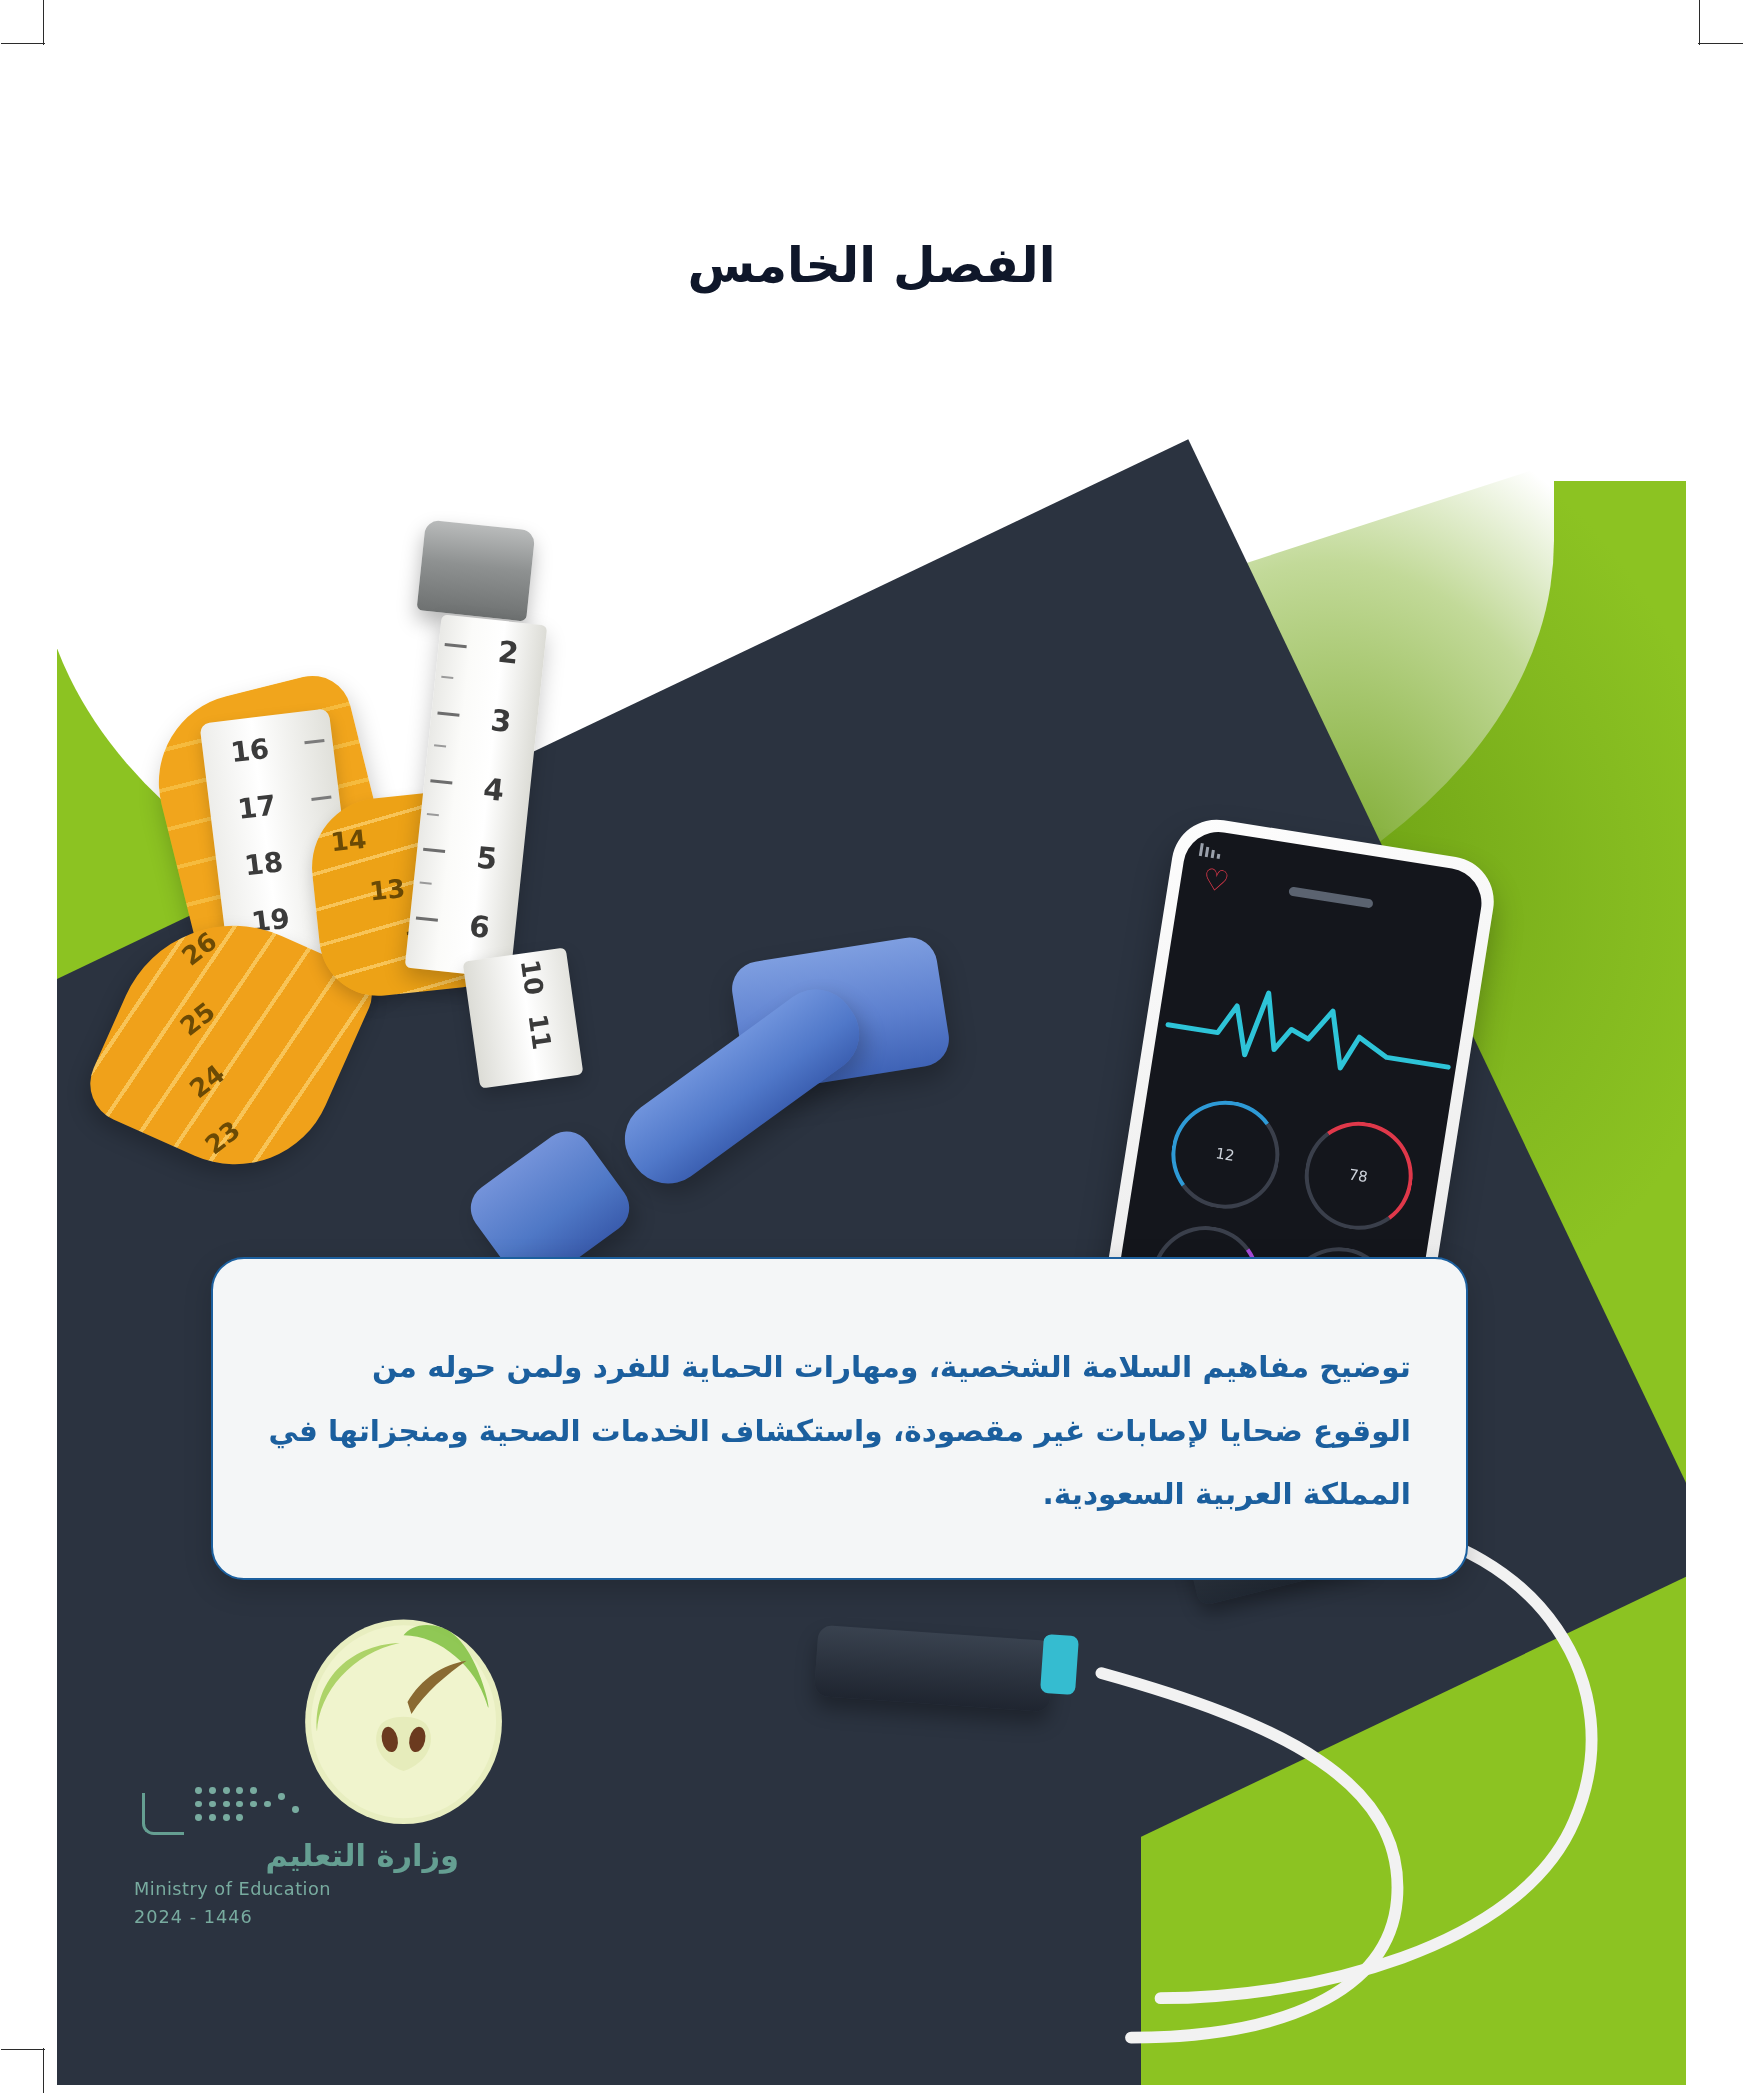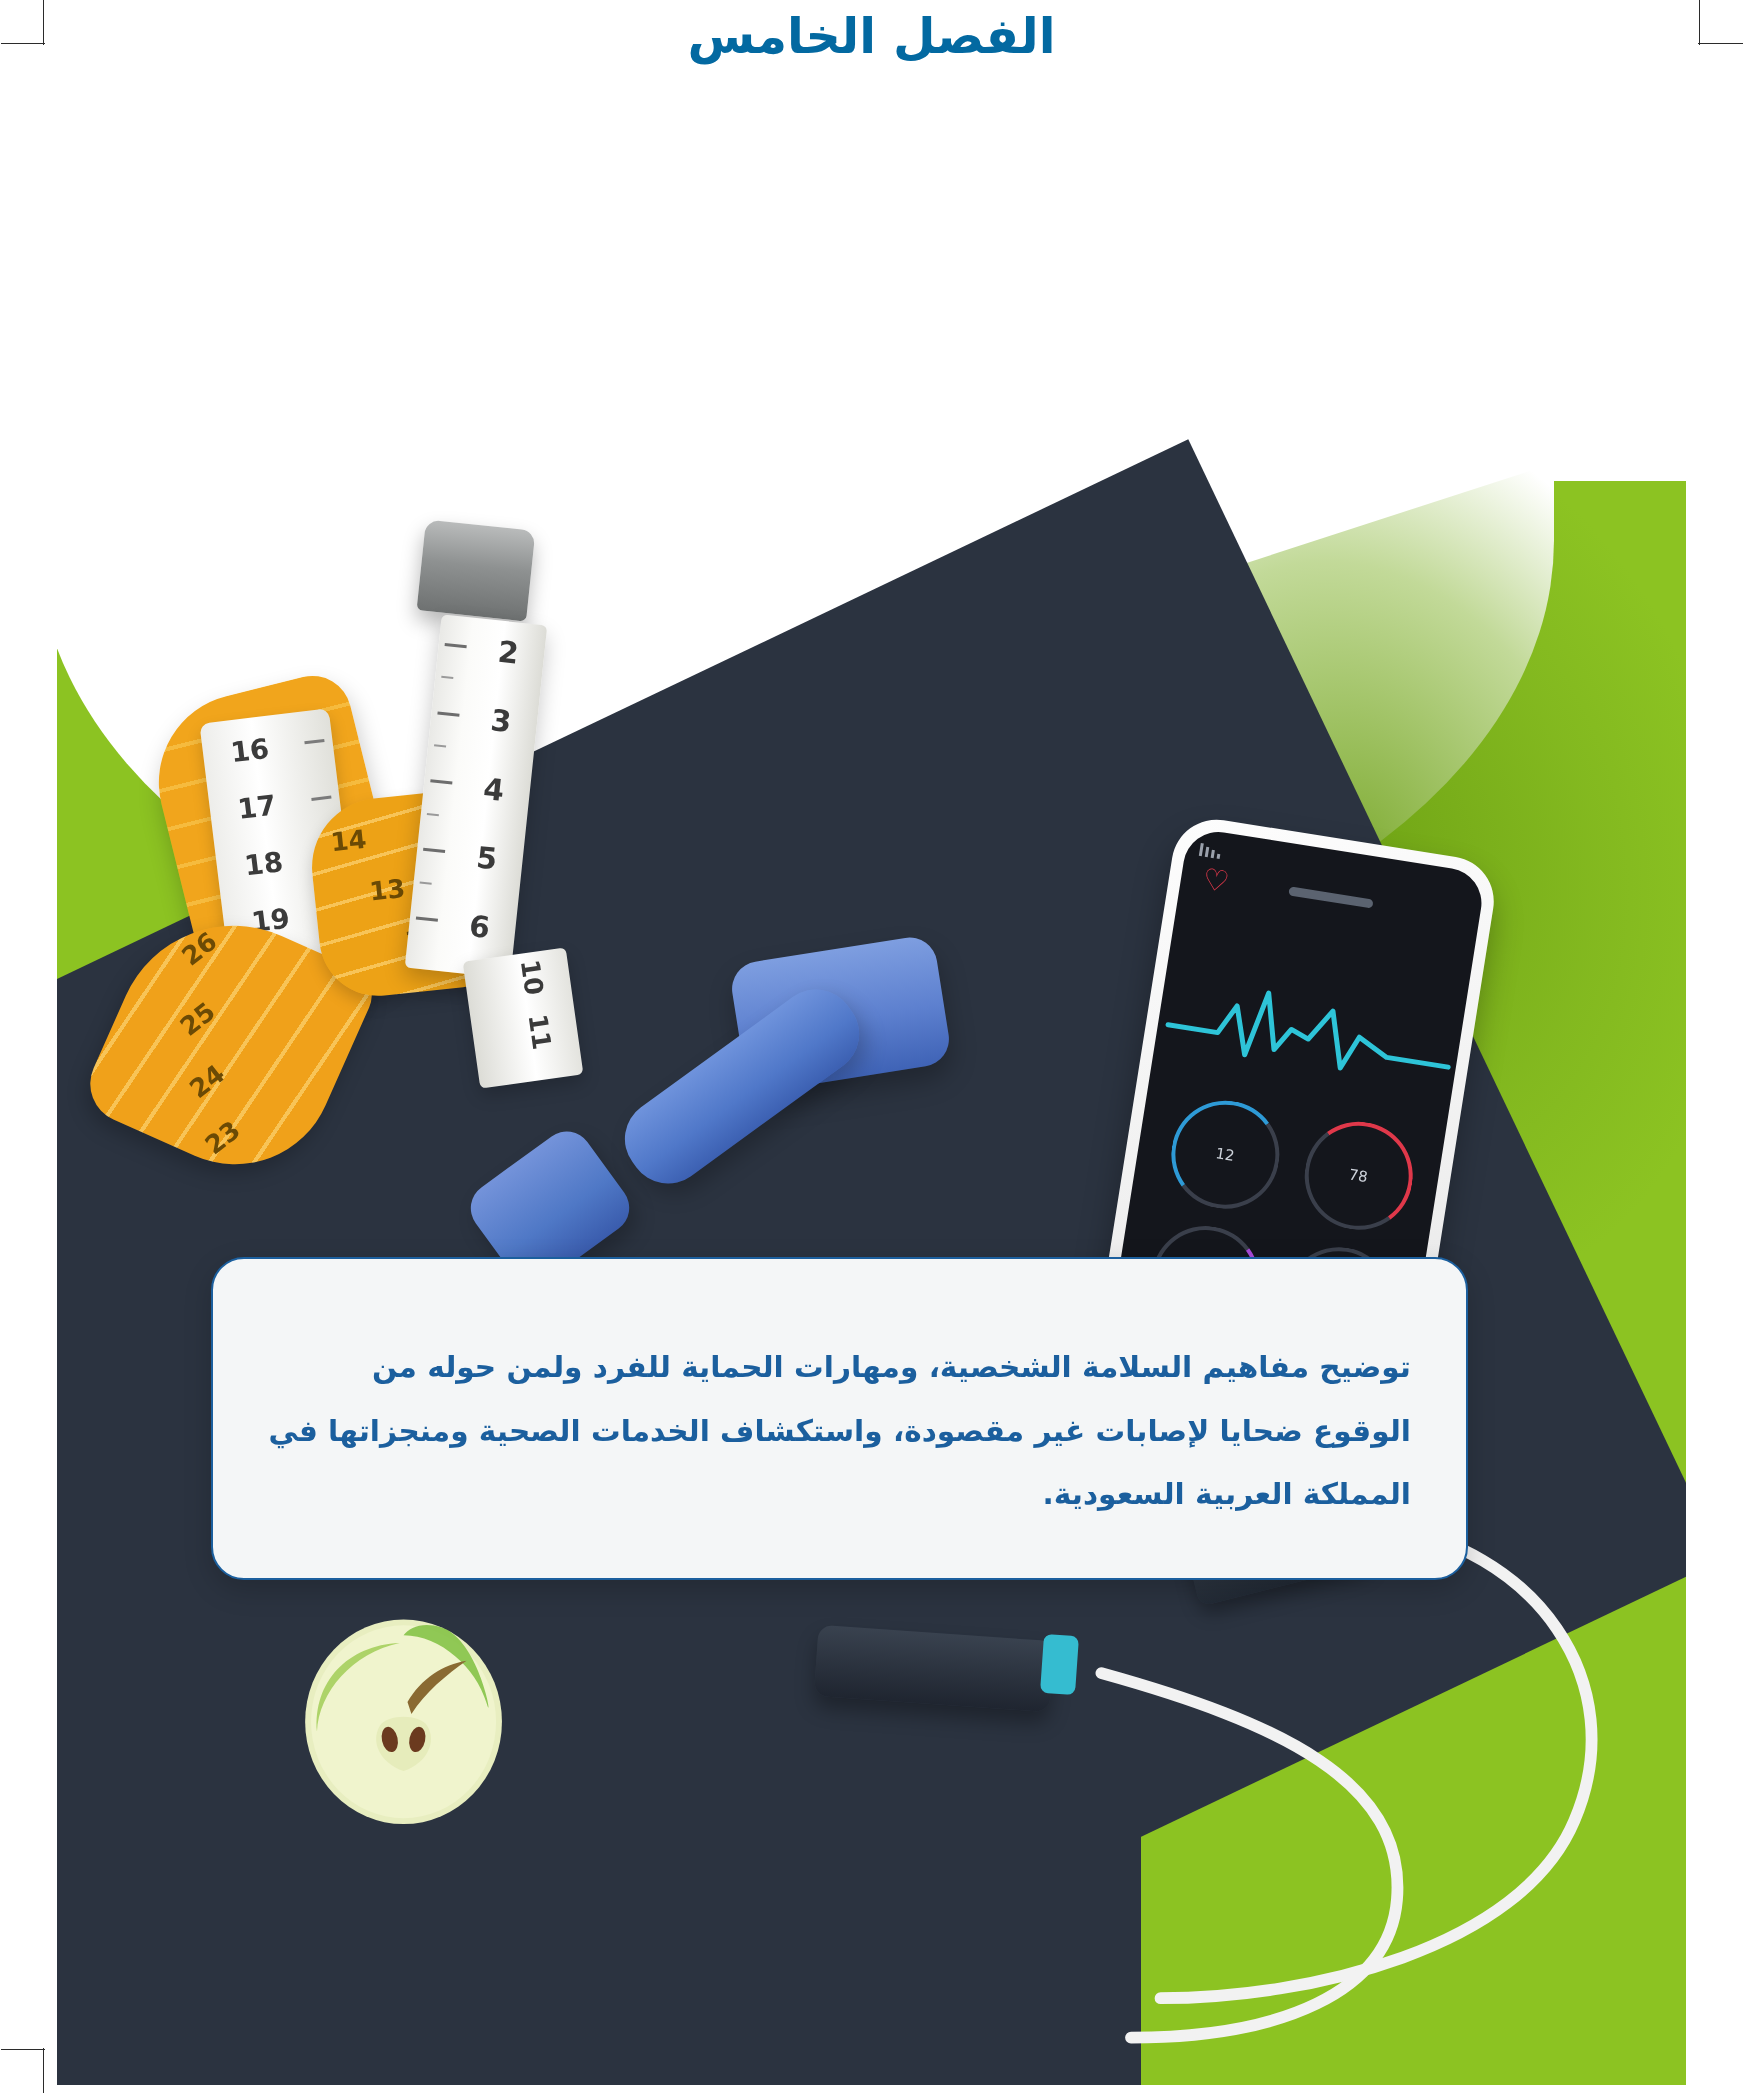--- a/index.html
+++ b/index.html
@@ -94,23 +94,24 @@
   
   .heading-block {
     position: absolute;
     left: 0;
     top: 0;
     width: 1629px;
     text-align: center;
     z-index: 40;
   }
   .chapter-eyebrow {
+    margin-top: 229px;
     font-size: 49px;
     font-weight: bold;
-    color: #0369a1;
+    color: #0f172a;
     letter-spacing: 0px;
     direction: rtl;
   }
   .chapter-title-ar {
     margin-top: 53px;
     font-size: 83px;
     font-weight: bold;
     color: #1b6fa8;
     direction: rtl;
     line-height: 1.1;
@@ -645,16 +646,41 @@
     </svg>
 
     <div class="heading-block">
       <div class="chapter-eyebrow">الفصل الخامس</div>
     </div>
 
     <div class="idea-card">
       <div class="idea-text">توضيح مفاهيم السلامة الشخصية، ومهارات الحماية للفرد ولمن حوله من الوقوع ضحايا لإصابات غير مقصودة، واستكشاف الخدمات الصحية ومنجزاتها في المملكة العربية السعودية.</div>
     </div>
 
+    <div class="ministry">
+      <div class="dots">
+        <span class="mark"></span>
+        <i style="left:61px; top:5.9px;"></i>
+          <i style="left:75px; top:5.9px;"></i>
+          <i style="left:89px; top:5.9px;"></i>
+        <i style="left:102px; top:5.9px;"></i>
+          <i style="left:116px; top:5.9px;"></i>
+        <i style="left:61px; top:19.7px;"></i>
+          <i style="left:75px; top:19.7px;"></i>
+          <i style="left:89px; top:19.7px;"></i>
+        <i style="left:102px; top:19.7px;"></i>
+          <i style="left:116px; top:19.7px;"></i>
+          <i style="left:130px; top:19.7px;"></i>
+        <i style="left:61px; top:33px;"></i>
+          <i style="left:75px; top:33px;"></i>
+          <i style="left:89px; top:33px;"></i>
+        <i style="left:102px; top:33px;"></i>
+        <i style="left:144px; top:11.8px;"></i>
+          <i style="left:158px; top:25.6px;"></i>
+      </div>
+      <div class="ministry-ar">وزارة التعليم</div>
+      <div class="ministry-en">Ministry of Education</div>
+      <div class="ministry-year">2024 - 1446</div>
+    </div>
 
   </div>
 </div>
 
 
 </body></html>

